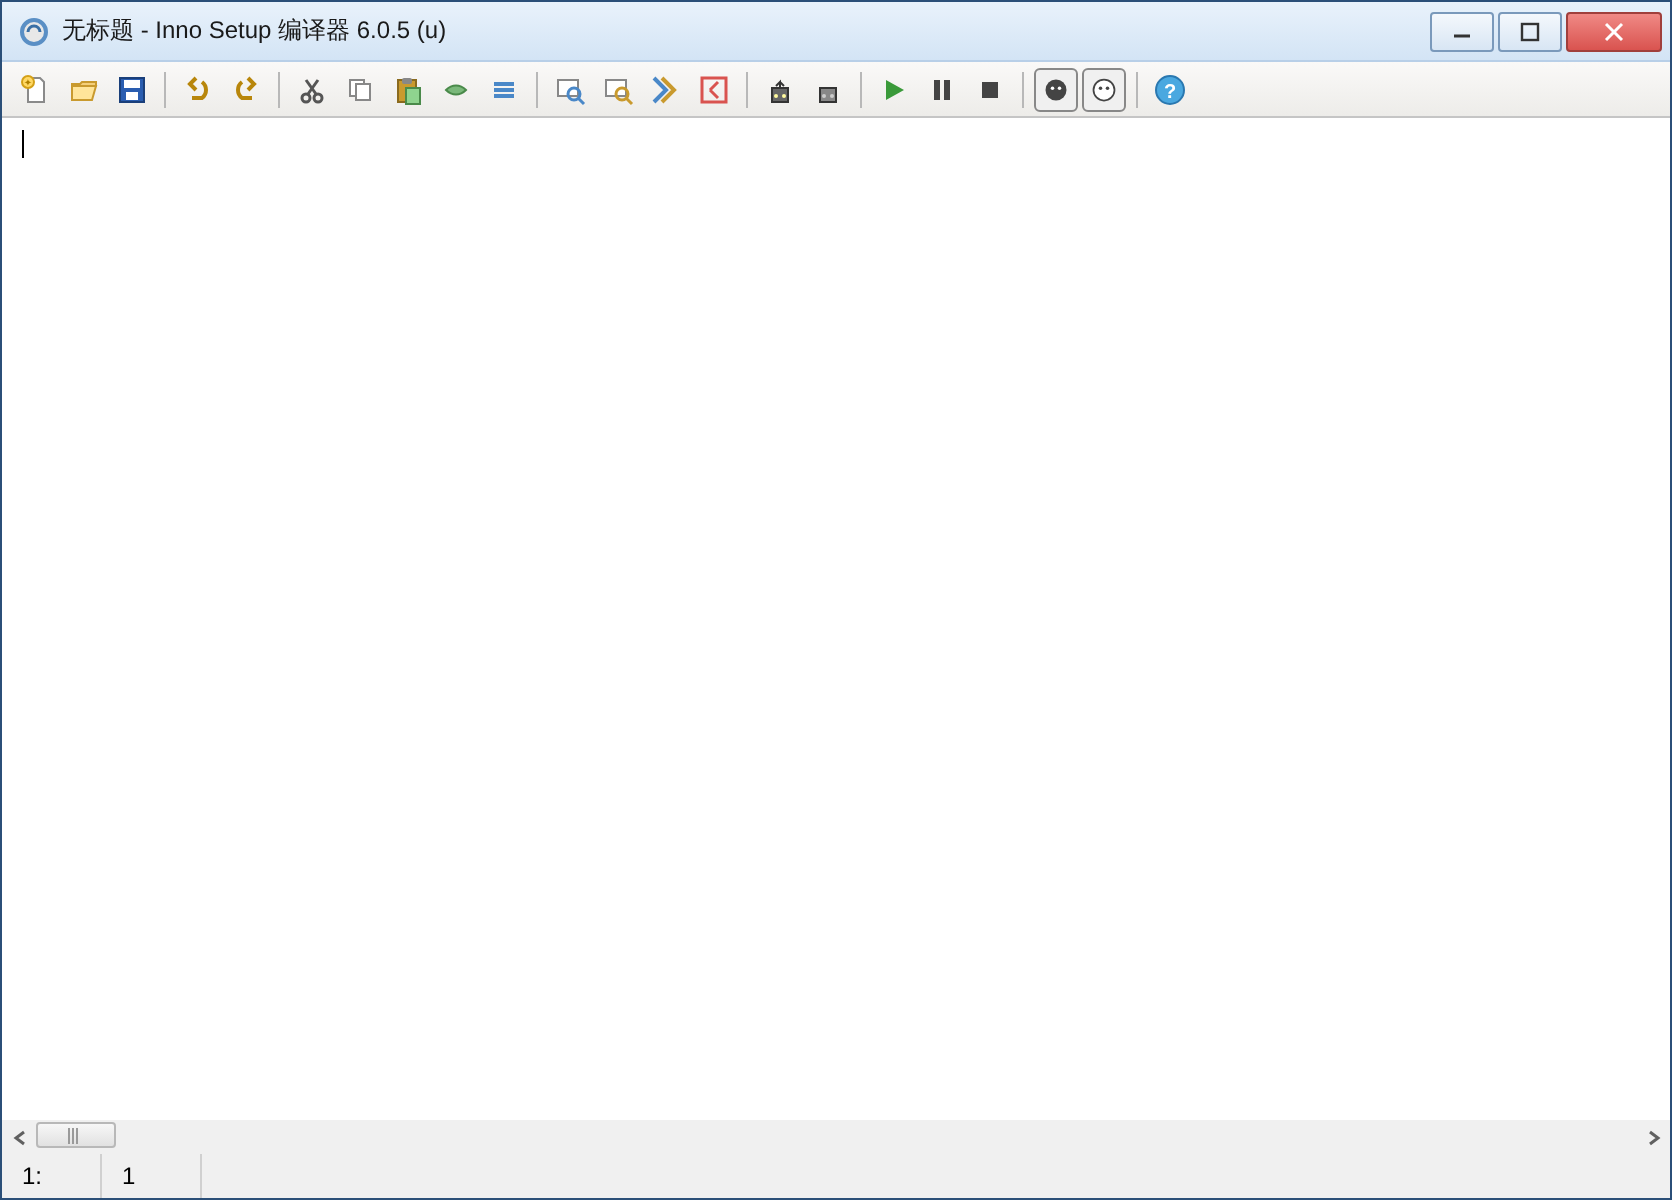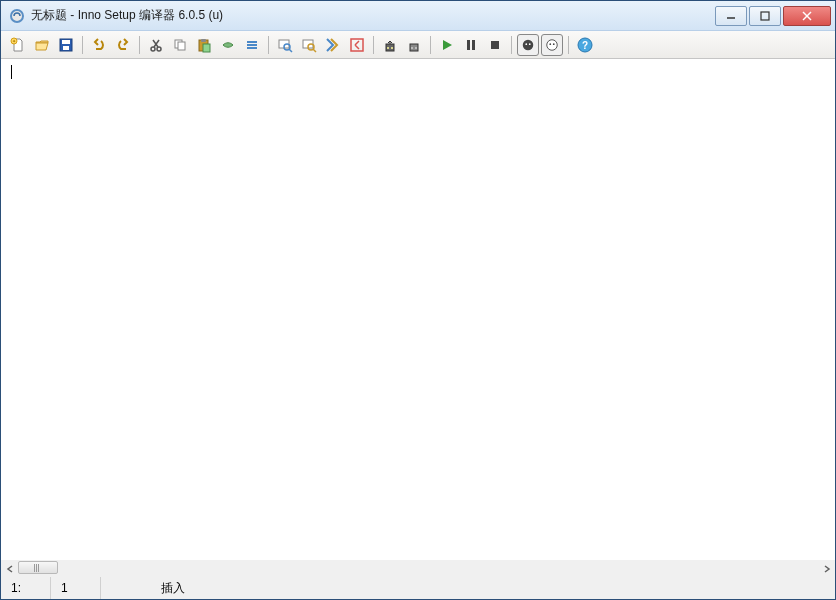--- a/index.html
+++ b/index.html
@@ -337,16 +337,15 @@
     <div class="hscroll-arrow">
         <svg width="8" height="8">
           <path d="M2 1l4 3-4 3" fill="none" stroke="#606060" stroke-width="1.5"></path>
         </svg>
       </div>
   </div>
 
   <div class="statusbar">
     <div class="status-cell line">1:</div>
     <div class="status-cell col">1</div>
-    <div class="status-cell mode">插入</div>
   </div>
 
 </div>
 
 </body></html>

